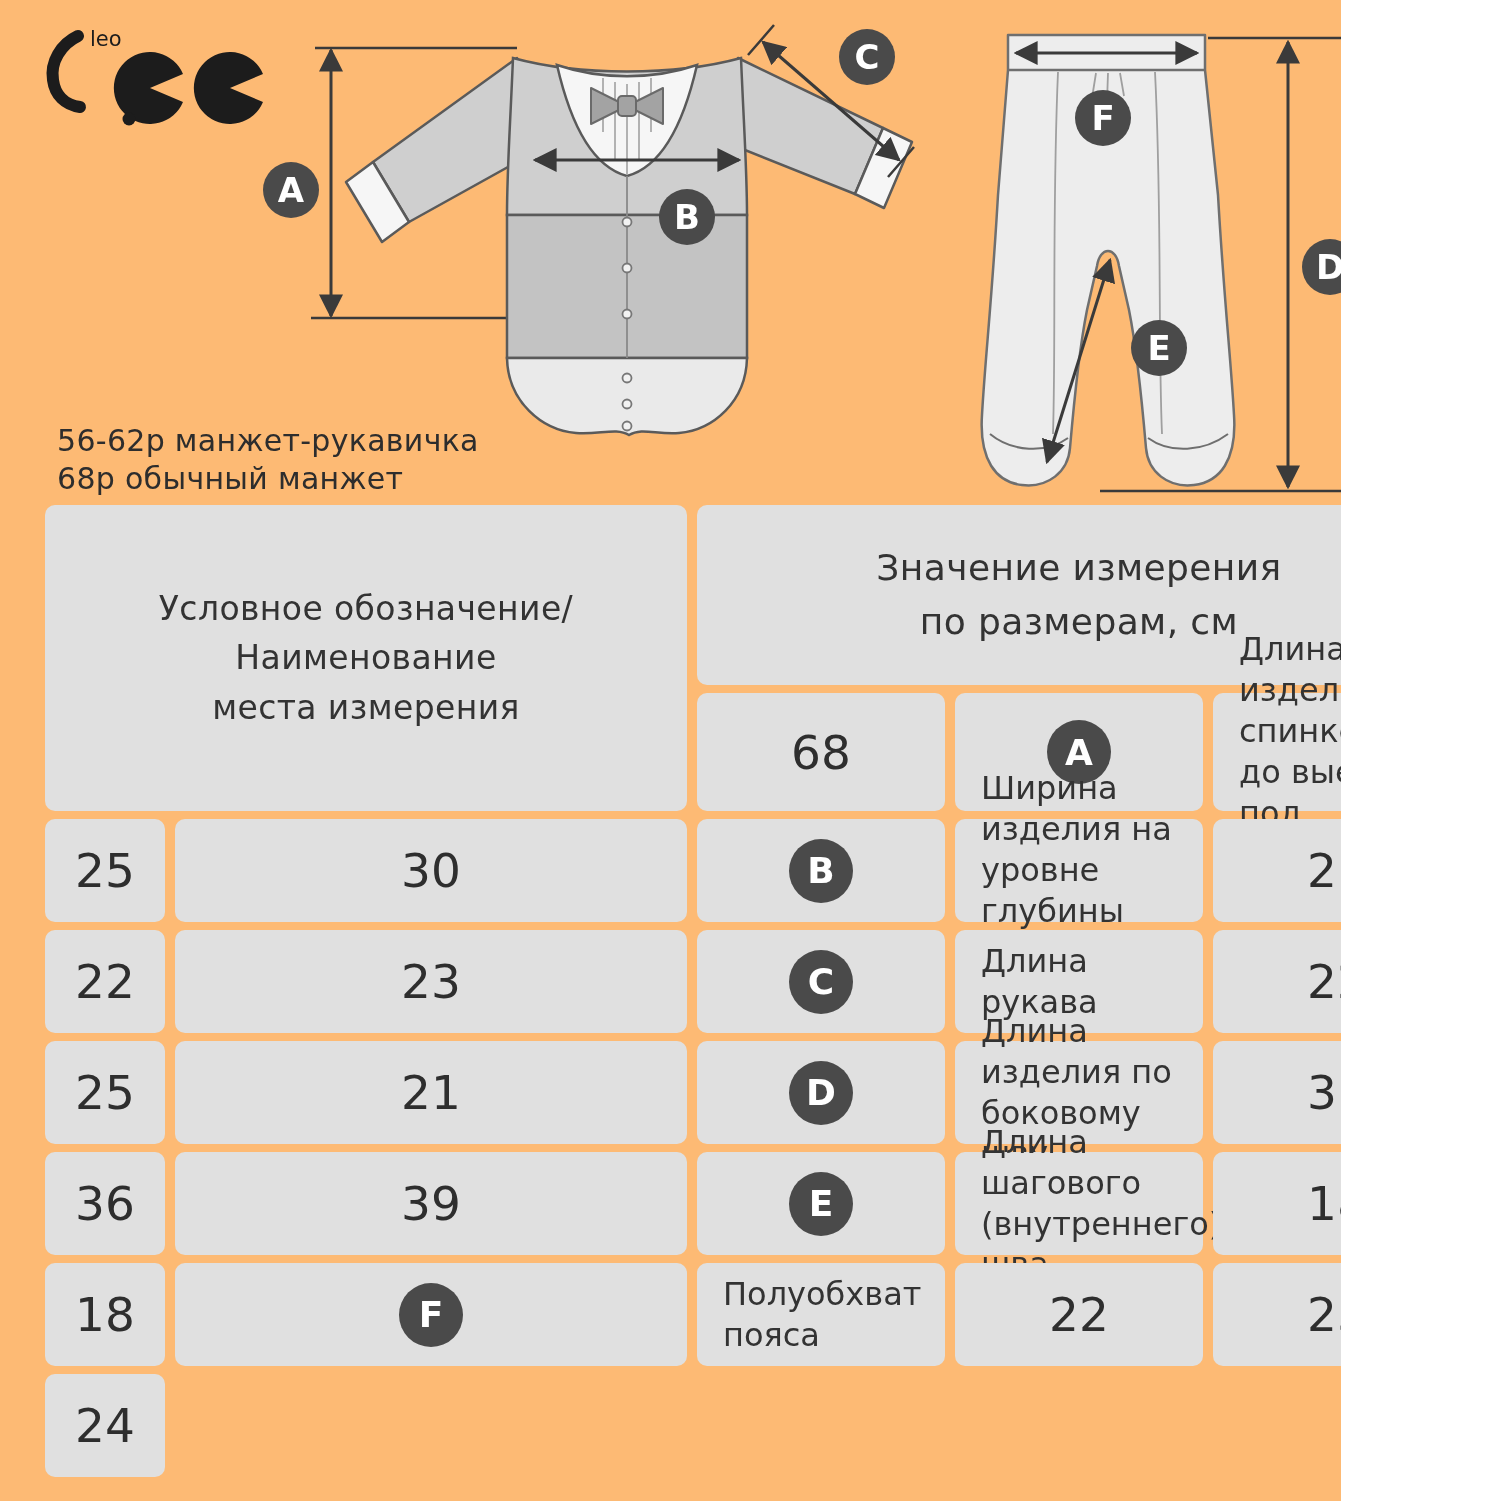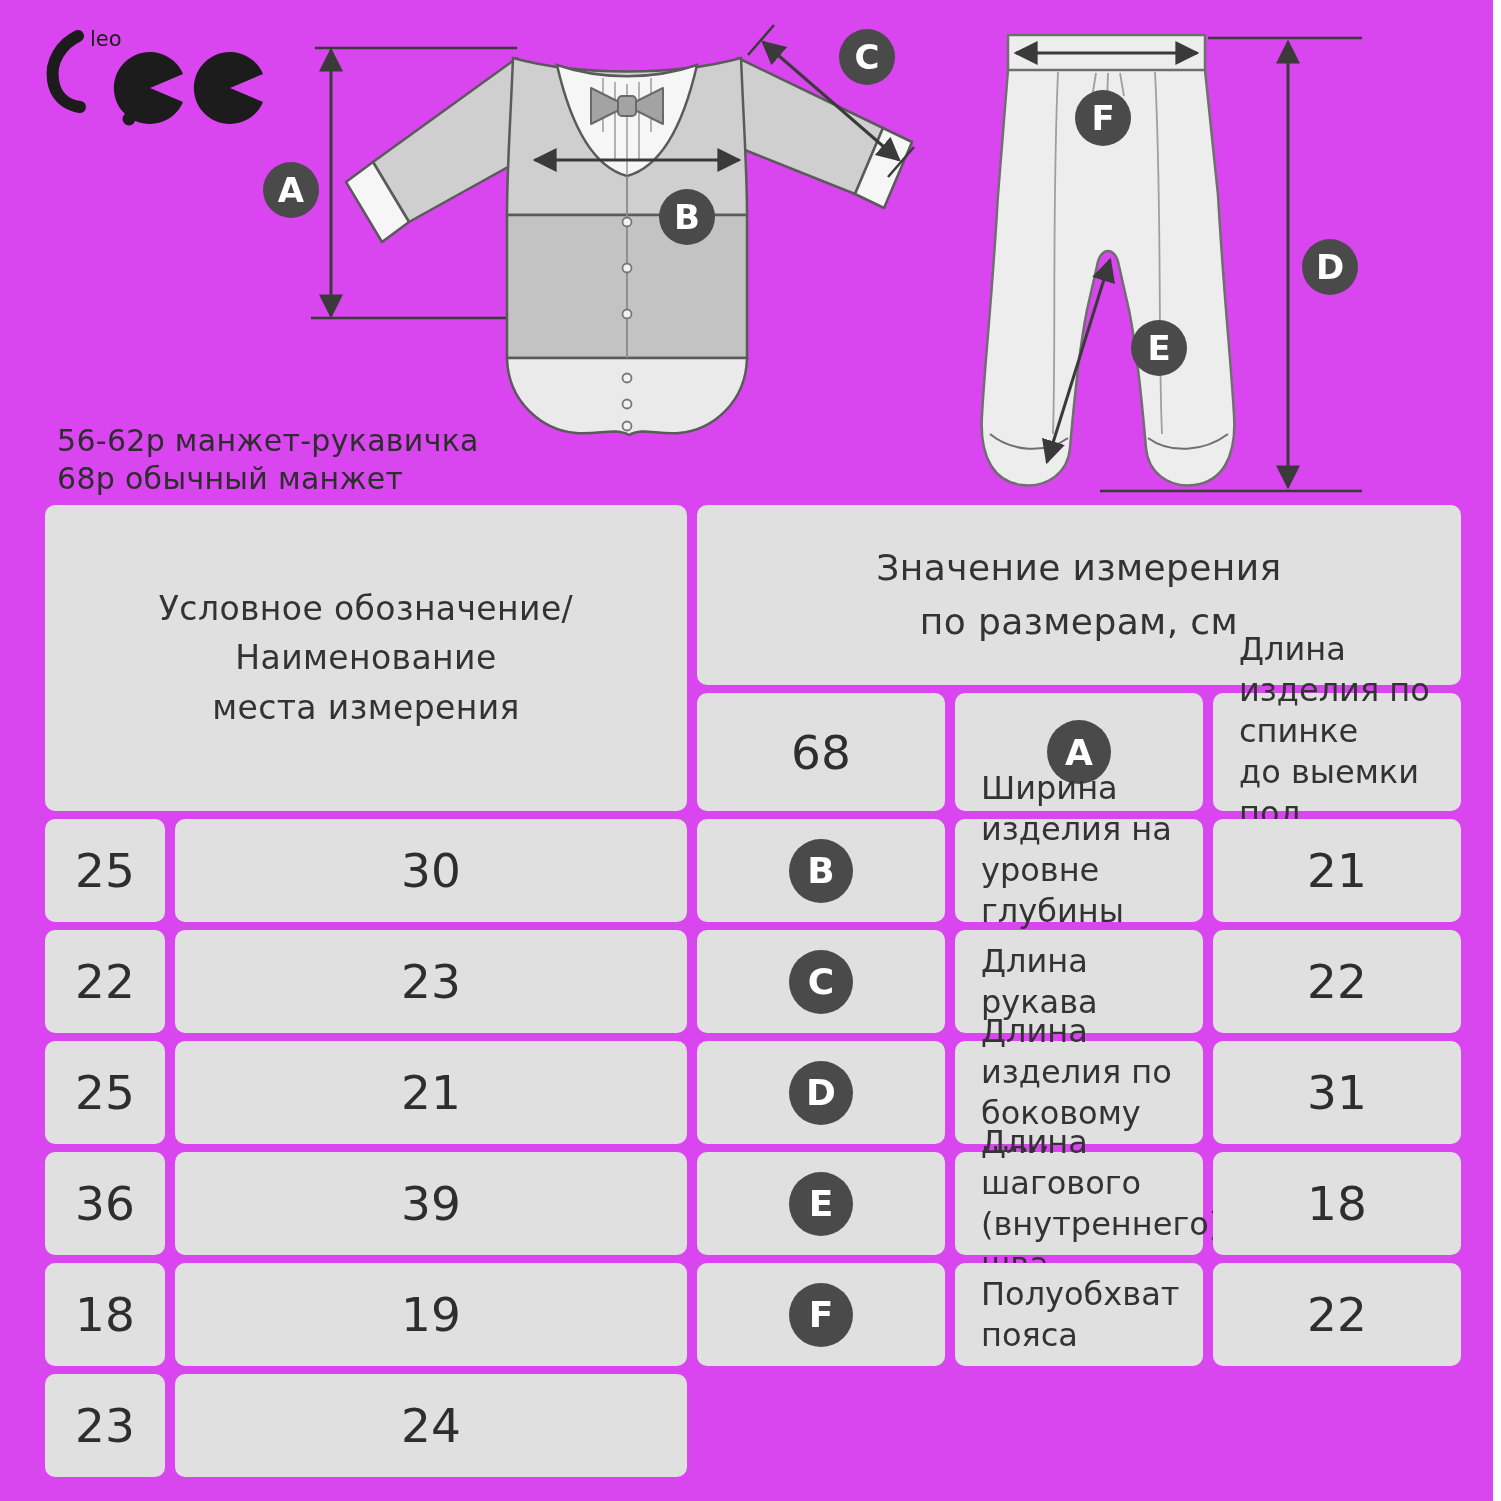--- a/index.html
+++ b/index.html
@@ -1,18 +1,18 @@
 <!DOCTYPE html>
 <html><head>
 <meta charset="utf-8">
 <style>
   * { margin:0; padding:0; box-sizing:border-box; }
   body { background:#ffffff; }
   .canvas {
-    position:relative; width:1493px; height:1501px; background:#d946ef; overflow:hidden;
+    position:relative; width:1341px; height:1501px; background:#fdba74; overflow:hidden;
     font-family:"DejaVu Sans","Liberation Sans",sans-serif; color:#3a3a3a;
   }
   .logo { position:absolute; left:38px; top:20px; }
   .figure-bodysuit { position:absolute; left:255px; top:10px; }
   .figure-pants { position:absolute; left:950px; top:10px; }
   .notes { position:absolute; left:57px; top:422px; font-size:30px; line-height:1.28; color:#2d2d2d; letter-spacing:.3px; }
 
   .size-table {
     position:absolute; left:45px; top:505px;
     display:grid;
@@ -211,21 +211,20 @@
     <div class="cell val-cell">36</div>
     <div class="cell val-cell">39</div>
 
     <div class="cell badge-cell">
         <span class="badge">E</span>
       </div>
     <div class="cell name-cell">Длина шагового
 (внутреннего) шва</div>
     <div class="cell val-cell">18</div>
     <div class="cell val-cell">18</div>
-    <div class="cell val-cell">19</div>
 
     <div class="cell badge-cell">
         <span class="badge">F</span>
       </div>
     <div class="cell name-cell">Полуобхват пояса</div>
     <div class="cell val-cell">22</div>
     <div class="cell val-cell">23</div>
     <div class="cell val-cell">24</div>
   </div>
 

